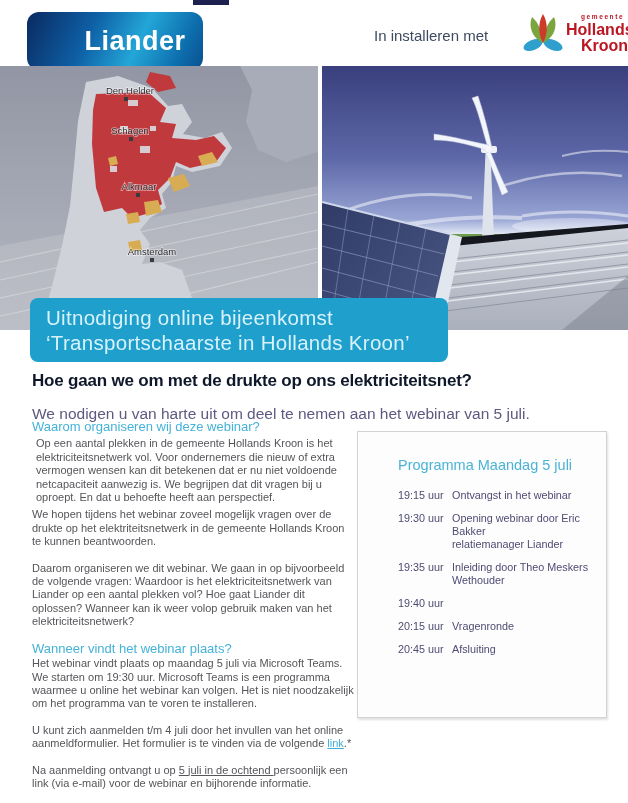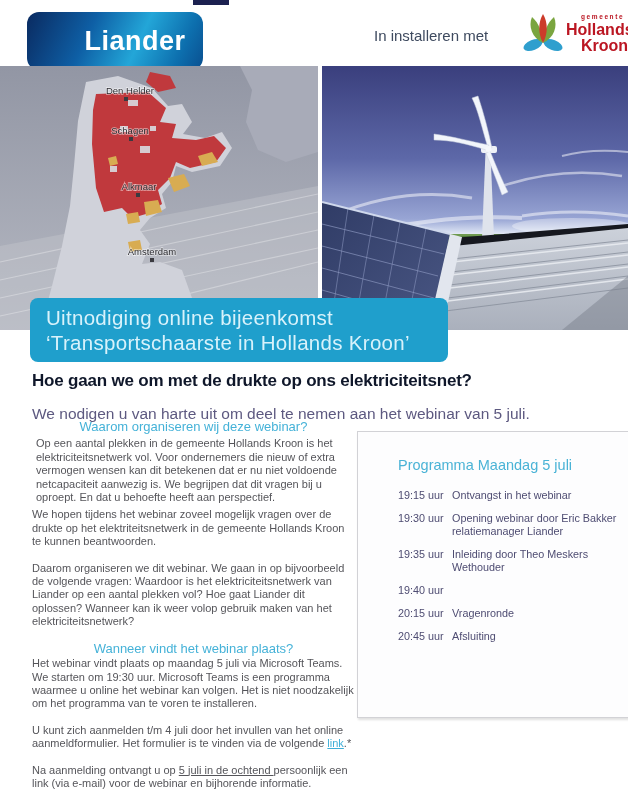--- a/index.html
+++ b/index.html
@@ -33,30 +33,30 @@
         font-size:20.5px;line-height:25px;letter-spacing:.3px;}
 
   
   .intro{position:absolute;left:32px;top:371px;width:585px;}
   .intro-title{font-size:17px;font-weight:700;color:#0f172a;letter-spacing:-.2px;}
   .intro-sub{font-size:15.5px;color:#5d5980;margin-top:14px;}
 
   
   .leftcol{position:absolute;left:32px;top:420px;width:323px;color:#55555a;
         font-size:11px;line-height:13.4px;}
-  .h3cyan{font-size:13px;color:#45b2d8;font-weight:400;margin:0 0 2px;text-align:center;}
+  .h3cyan{font-size:13px;color:#45b2d8;font-weight:400;margin:0 0 2px;}
   .h3cyan.second{margin-top:3px;}
   .leftcol p{margin:0 0 13px;}
   .leftcol p.nogap{margin:4px;}
   a.bodylink{color:#3fafd8;text-decoration:underline;cursor:pointer;}
   .u{text-decoration:underline;}
   .footnote{font-size:9.5px;color:#414144;line-height:12px;margin-top:1px;}
 
   
-  .progbox{position:absolute;left:357px;top:431px;width:272px;height:287px;background:#fdfdfe;
+  .progbox{position:absolute;left:357px;top:431px;width:250px;height:287px;background:#fdfdfe;
         border:1px solid #d2d2d6;box-shadow:1px 2px 2px rgba(0,0,0,.12);box-sizing:border-box;
         padding:25px 8px 5px 40px;}
   .prog-title{font-size:14.5px;color:#4ab3d6;margin:0 0 16px;}
   .prow{display:flex;margin-bottom:10px;font-size:10.8px;line-height:13px;color:#4e4c72;}
   .ptime{width:54px;flex:none;}
   .pdesc{white-space:pre-line;}
 </style>
 </head>
 <body>
 

